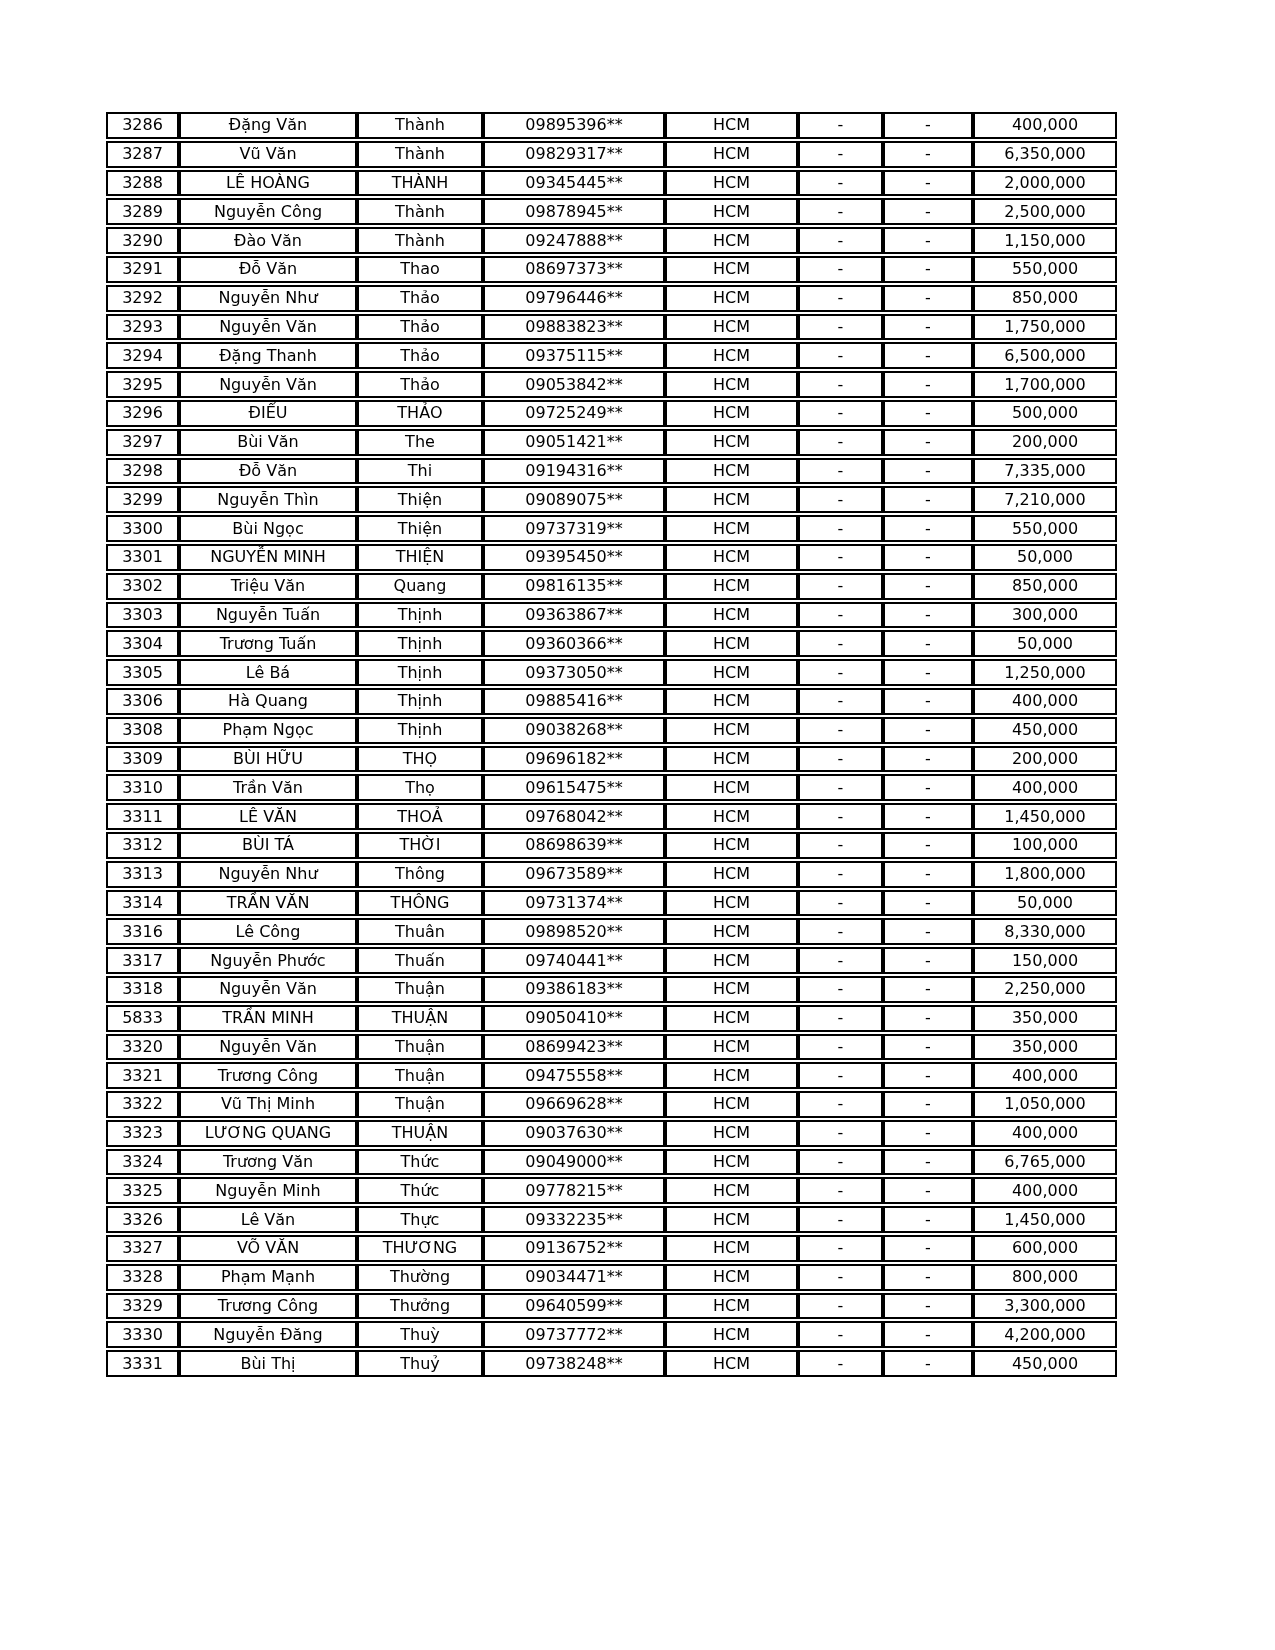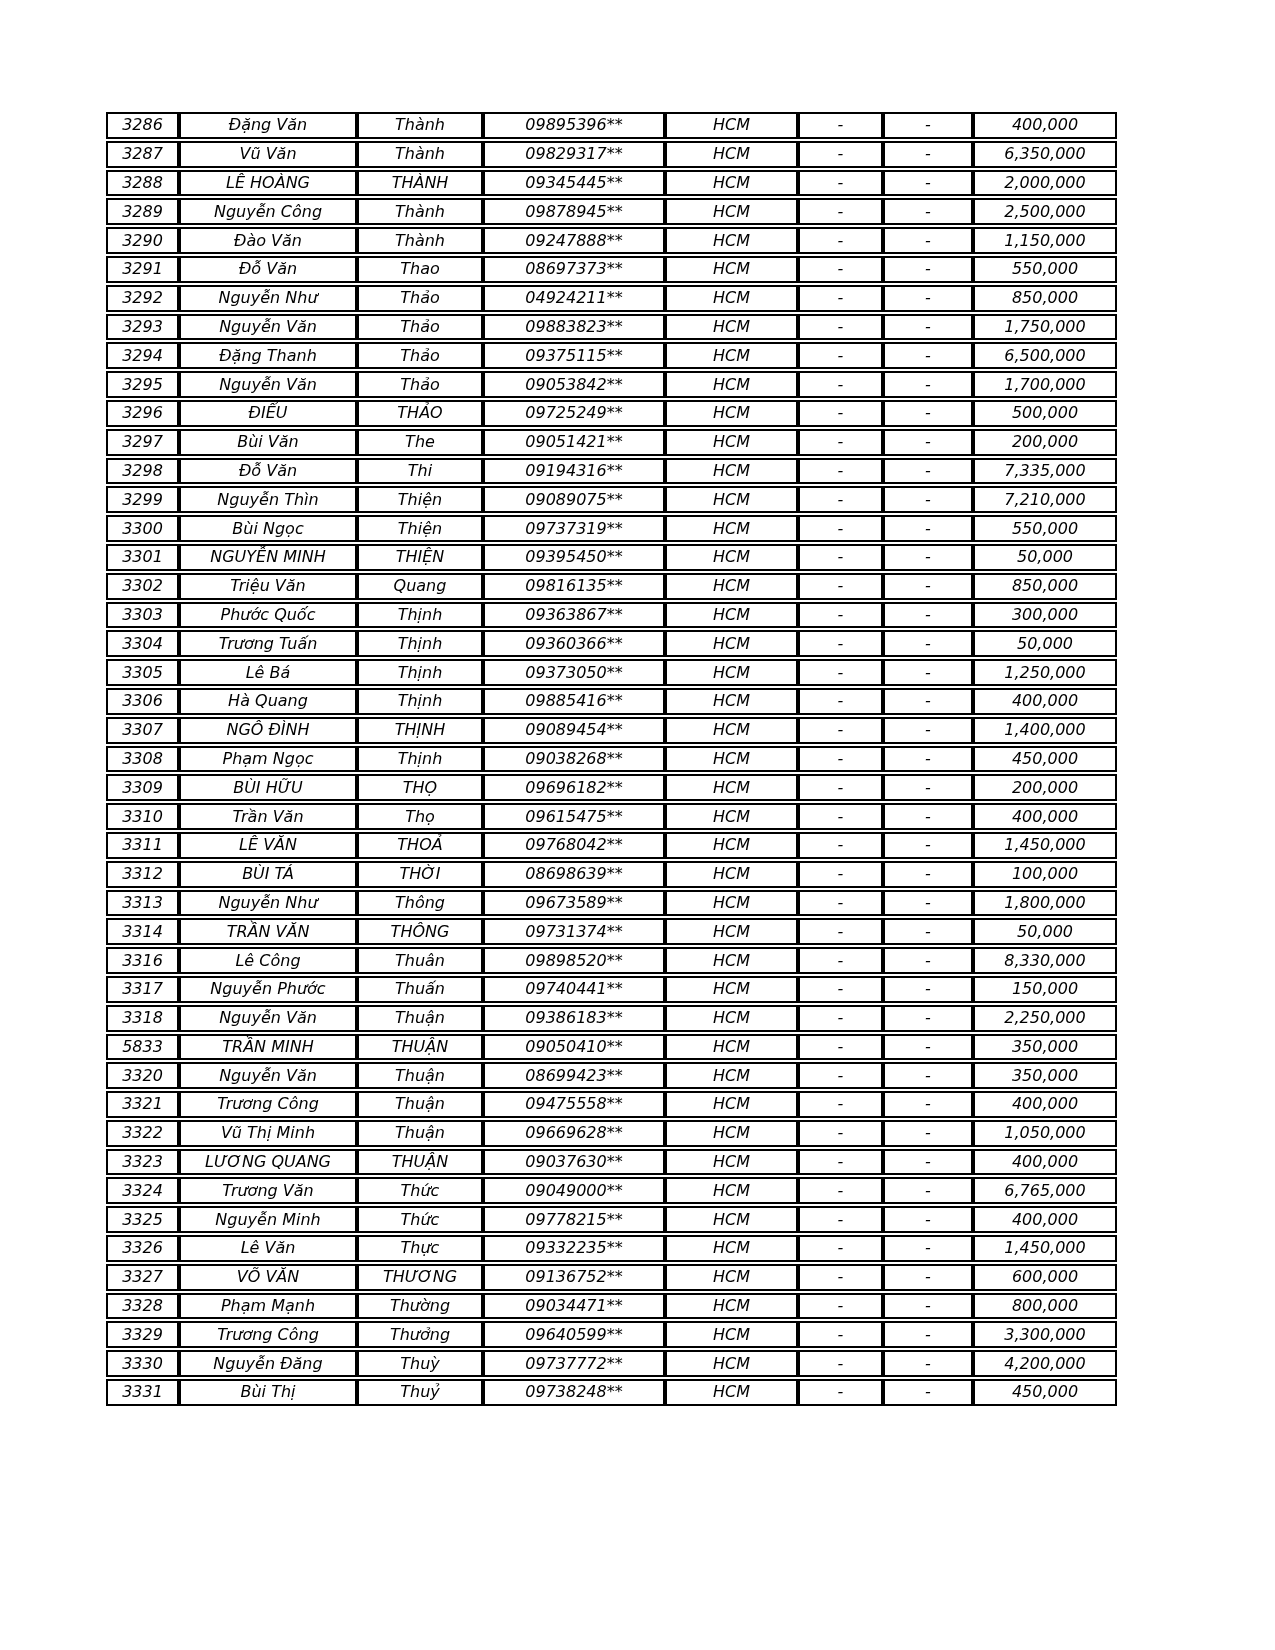--- a/index.html
+++ b/index.html
@@ -16,21 +16,20 @@
   }
   .table-wrap {
     position: absolute;
     left: 106px;
     top: 110px;
   }
   table.data-table {
     border-collapse: separate;
     border-spacing: 0 2px;
     table-layout: fixed;
-    font-style: italic;
   }
   table.data-table td {
     box-sizing: border-box;
     border: 2px solid #000000;
     height: 26.8px;
     padding: 0;
     font-size: 16px;
     line-height: 1;
     vertical-align: middle;
     white-space: nowrap;
@@ -111,21 +110,21 @@
           <td class="col-3">08697373**</td>
           <td class="col-4">HCM</td>
           <td class="col-5">-</td>
           <td class="col-6">-</td>
           <td class="col-7">550,000</td>
         </tr>
         <tr>
           <td class="col-0">3292</td>
           <td class="col-1">Nguyễn Như</td>
           <td class="col-2">Thảo</td>
-          <td class="col-3">04924211**</td>
+          <td class="col-3">09796446**</td>
           <td class="col-4">HCM</td>
           <td class="col-5">-</td>
           <td class="col-6">-</td>
           <td class="col-7">850,000</td>
         </tr>
         <tr>
           <td class="col-0">3293</td>
           <td class="col-1">Nguyễn Văn</td>
           <td class="col-2">Thảo</td>
           <td class="col-3">09883823**</td>
@@ -219,21 +218,21 @@
           <td class="col-1">Triệu Văn</td>
           <td class="col-2">Quang</td>
           <td class="col-3">09816135**</td>
           <td class="col-4">HCM</td>
           <td class="col-5">-</td>
           <td class="col-6">-</td>
           <td class="col-7">850,000</td>
         </tr>
         <tr>
           <td class="col-0">3303</td>
-          <td class="col-1">Phước Quốc</td>
+          <td class="col-1">Nguyễn Tuấn</td>
           <td class="col-2">Thịnh</td>
           <td class="col-3">09363867**</td>
           <td class="col-4">HCM</td>
           <td class="col-5">-</td>
           <td class="col-6">-</td>
           <td class="col-7">300,000</td>
         </tr>
         <tr>
           <td class="col-0">3304</td>
           <td class="col-1">Trương Tuấn</td>
@@ -256,30 +255,20 @@
         </tr>
         <tr>
           <td class="col-0">3306</td>
           <td class="col-1">Hà Quang</td>
           <td class="col-2">Thịnh</td>
           <td class="col-3">09885416**</td>
           <td class="col-4">HCM</td>
           <td class="col-5">-</td>
           <td class="col-6">-</td>
           <td class="col-7">400,000</td>
-        </tr>
-        <tr>
-          <td class="col-0">3307</td>
-          <td class="col-1">NGÔ ĐÌNH</td>
-          <td class="col-2">THỊNH</td>
-          <td class="col-3">09089454**</td>
-          <td class="col-4">HCM</td>
-          <td class="col-5">-</td>
-          <td class="col-6">-</td>
-          <td class="col-7">1,400,000</td>
         </tr>
         <tr>
           <td class="col-0">3308</td>
           <td class="col-1">Phạm Ngọc</td>
           <td class="col-2">Thịnh</td>
           <td class="col-3">09038268**</td>
           <td class="col-4">HCM</td>
           <td class="col-5">-</td>
           <td class="col-6">-</td>
           <td class="col-7">450,000</td>

